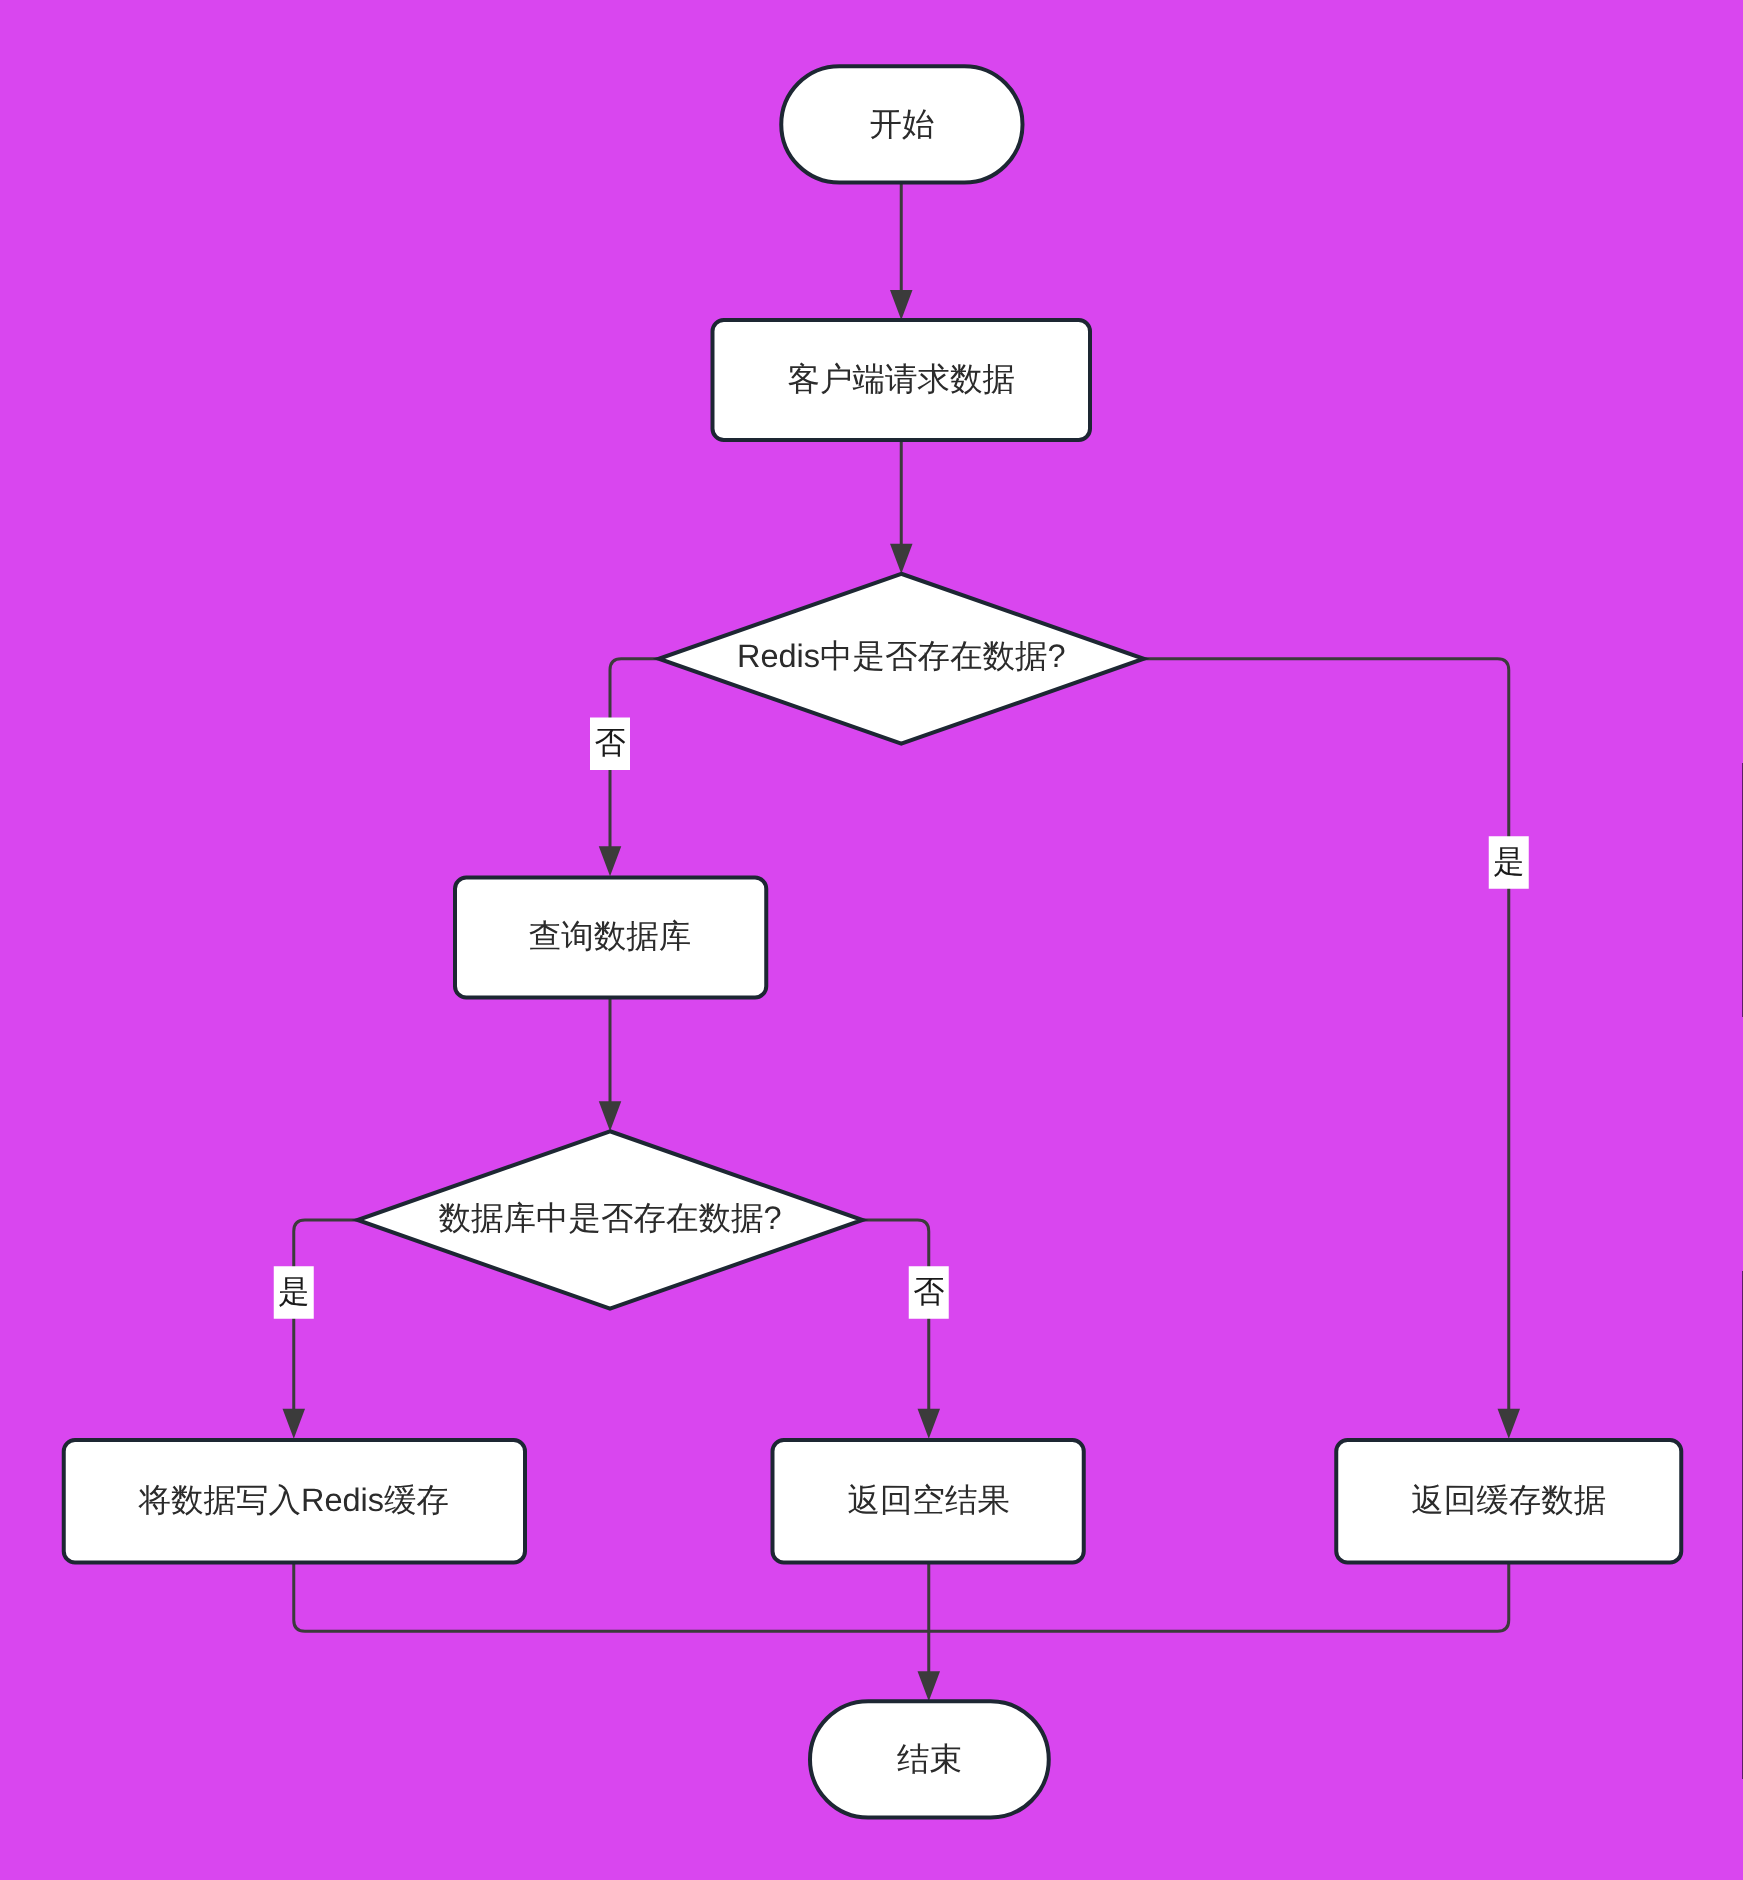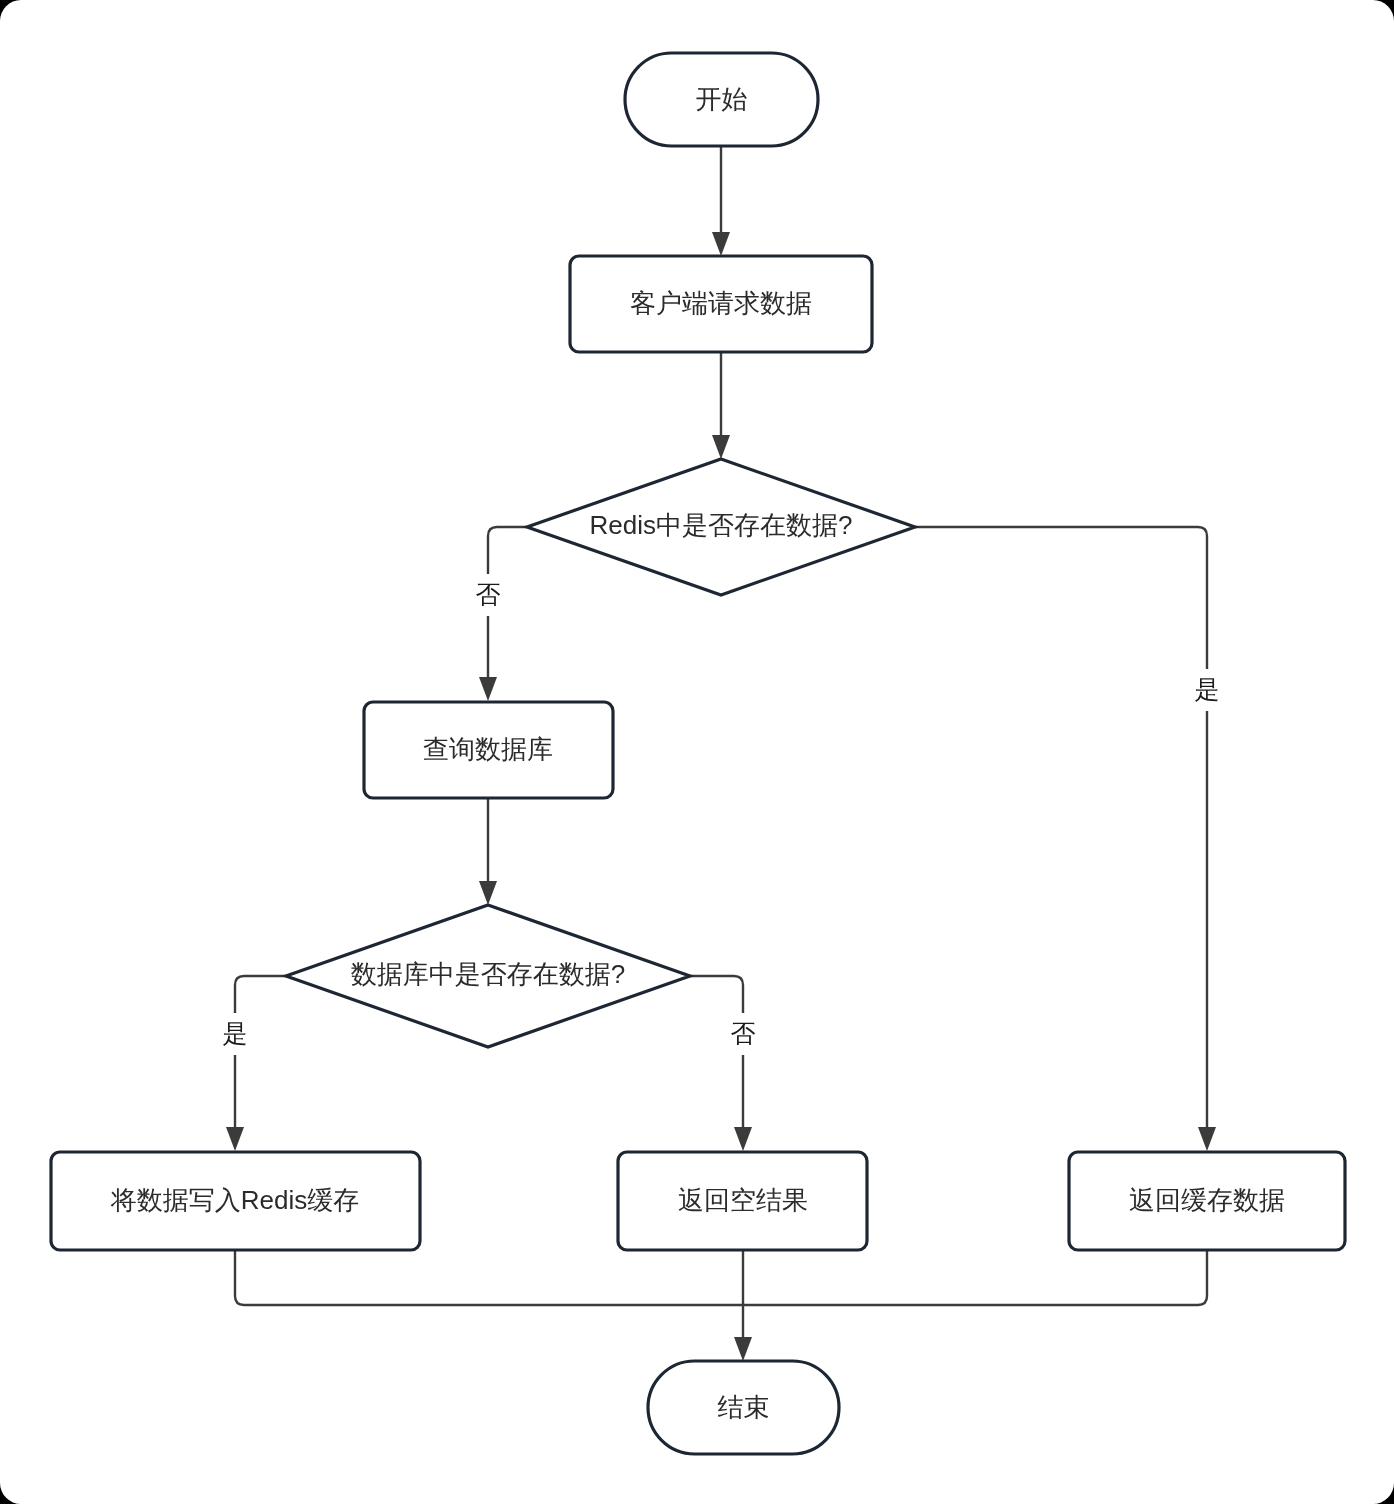--- a/index.html
+++ b/index.html
@@ -11,22 +11,21 @@
   body {
     width: 1394px;
     height: 1504px;
     font-family: "Liberation Sans", "DejaVu Sans", sans-serif;
     overflow: hidden;
   }
   #flow-root {
     position: relative;
     width: 1394px;
     height: 1504px;
-    background: #ffffff;
-    border-radius: 21px;
+    background: #d946ef;
   }
   svg#flow-svg {
     display: block;
     width: 1394px;
     height: 1504px;
   }
   .node-shape {
     fill: #ffffff;
     stroke: #1d2733;
     stroke-width: 3.2;

